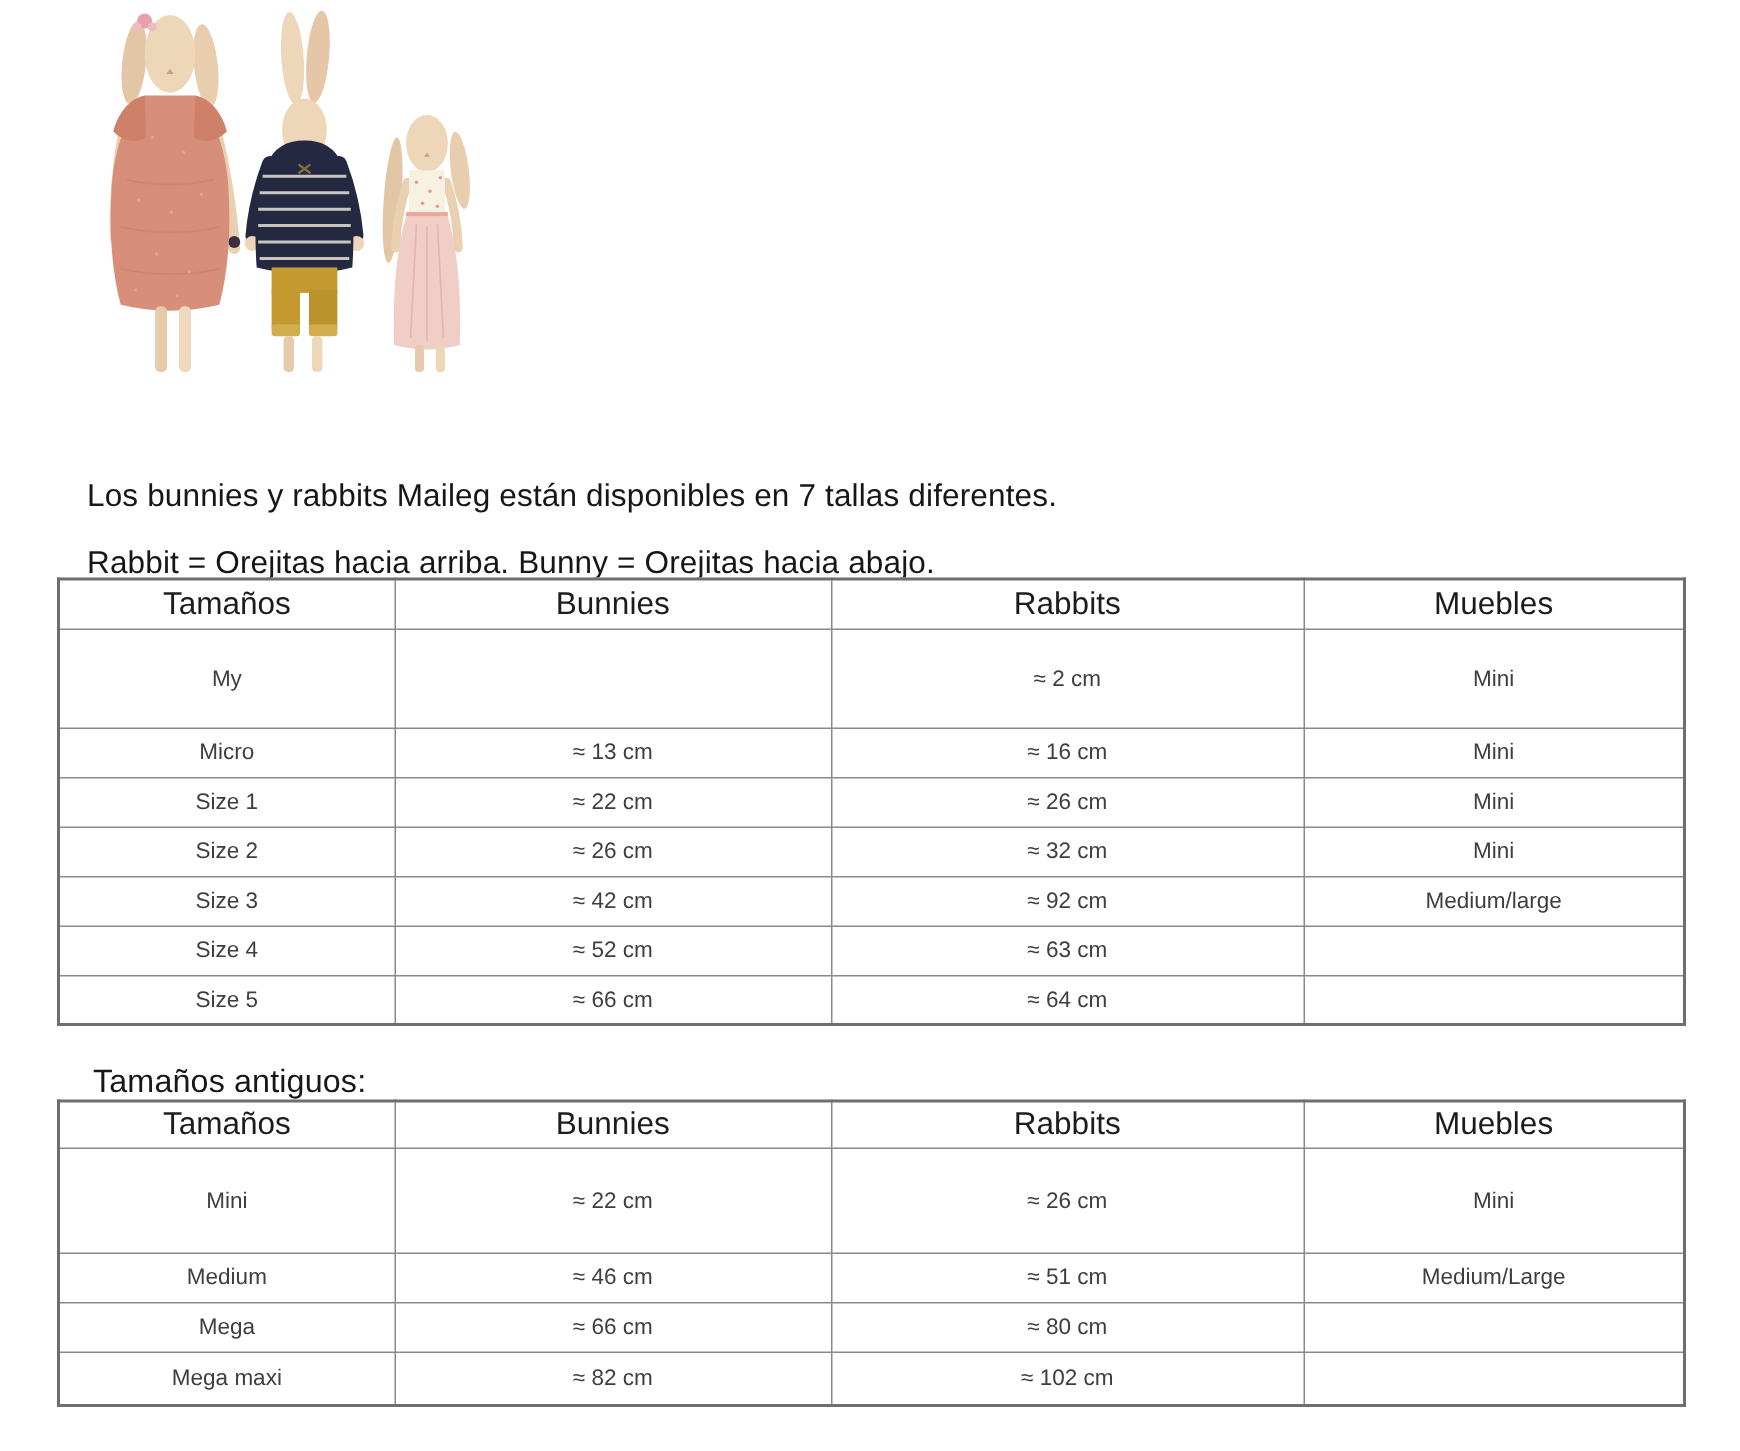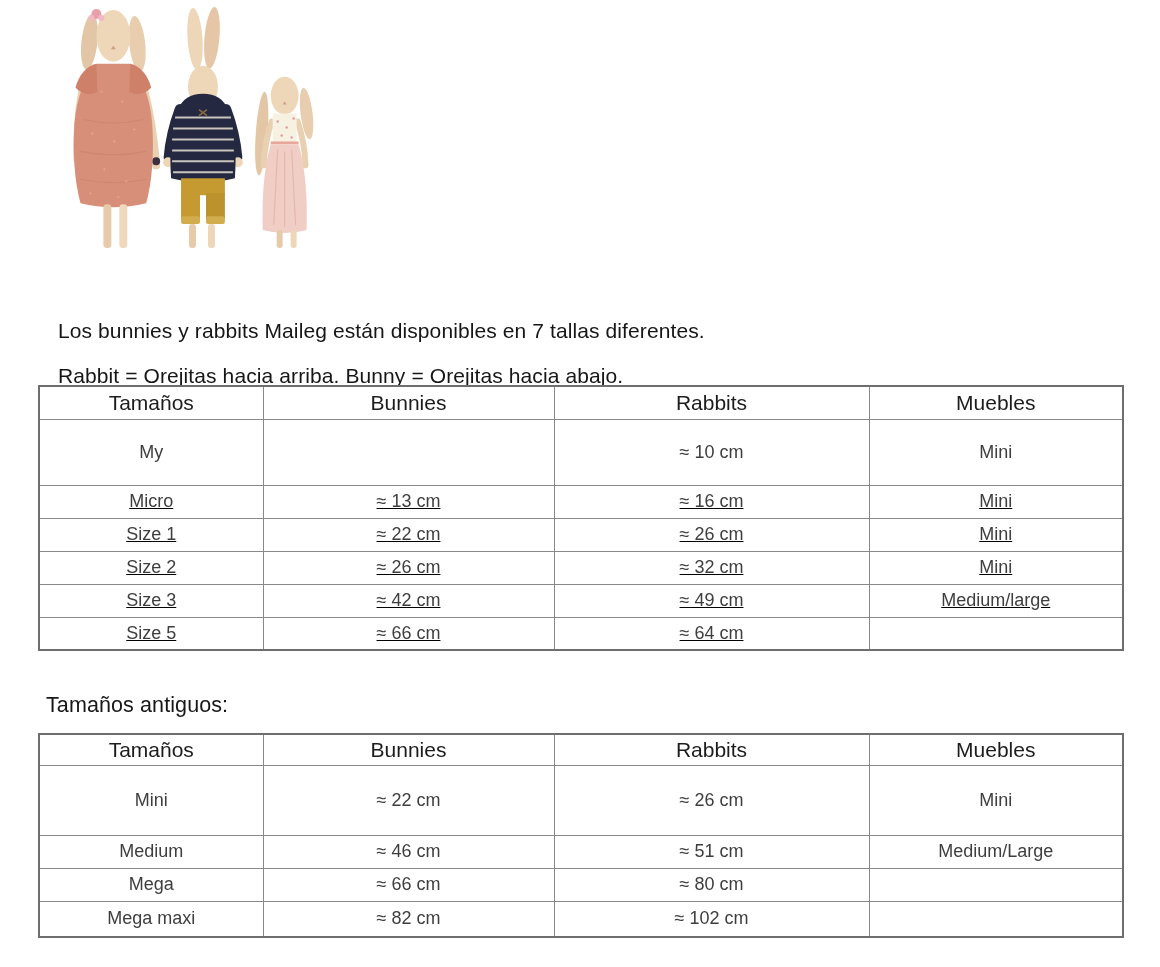--- a/index.html
+++ b/index.html
@@ -31,34 +31,34 @@
   }
   table.sizes th, table.sizes td {
     border: 1px solid #898989;
     text-align: center; vertical-align: middle;
     padding: 0; overflow: hidden; white-space: nowrap;
   }
   table.sizes { border: 2px solid #6e6e6e; }
   table.sizes th {
     font-weight: normal; font-size: 21px; color: #1c1c1c;
   }
-  table.sizes td { font-size: 18px; color: #3e3e3e; }
+  table.sizes td { font-size: 15px; color: #3e3e3e; }
   #table-current { top: 385px; }
   #table-old { top: 733px; }
   #table-current tr.hdr { height: 33px; }
   #table-current tr.tall { height: 66px; }
-  #table-current tr.norm { height: 33px; text-decoration: underline; }
+  #table-current tr.norm { height: 33px; }
   #table-old tr.hdr { height: 31px; }
   #table-old tr.tall { height: 70px; }
   #table-old tr.norm { height: 33px; }
   #table-old tr.last { height: 36px; }
 
   .old-heading {
     position: absolute; left: 46px; top: 693px;
-    font-size: 21.5px; color: #171717; font-weight: normal; margin: 0;
+    font-size: 21.5px; color: #171717; font-weight: normal; margin: 16px;
     letter-spacing: 0.1px;
     text-align: center;
   }
 </style>
 </head>
 <body>
 
 <div class="page">
 
   <svg class="hero" viewBox="0 0 285 247" aria-hidden="true">
@@ -164,21 +164,21 @@
     <tbody>
       <tr class="hdr">
         <th>Tamaños</th>
         <th>Bunnies</th>
         <th>Rabbits</th>
         <th>Muebles</th>
       </tr>
       <tr class="tall">
         <td>My</td>
         <td></td>
-        <td>≈ 10 cm</td>
+        <td>≈ 2 cm</td>
         <td>Mini</td>
       </tr>
       <tr class="norm">
         <td>Micro</td>
         <td>≈ 13 cm</td>
         <td>≈ 16 cm</td>
         <td>Mini</td>
       </tr>
       <tr class="norm">
         <td>Size 1</td>
@@ -188,22 +188,28 @@
       </tr>
       <tr class="norm">
         <td>Size 2</td>
         <td>≈ 26 cm</td>
         <td>≈ 32 cm</td>
         <td>Mini</td>
       </tr>
       <tr class="norm">
         <td>Size 3</td>
         <td>≈ 42 cm</td>
-        <td>≈ 49 cm</td>
+        <td>≈ 92 cm</td>
         <td>Medium/large</td>
+      </tr>
+      <tr class="norm">
+        <td>Size 4</td>
+        <td>≈ 52 cm</td>
+        <td>≈ 63 cm</td>
+        <td></td>
       </tr>
       <tr class="norm">
         <td>Size 5</td>
         <td>≈ 66 cm</td>
         <td>≈ 64 cm</td>
         <td></td>
       </tr>
     </tbody>
   </table>
 

